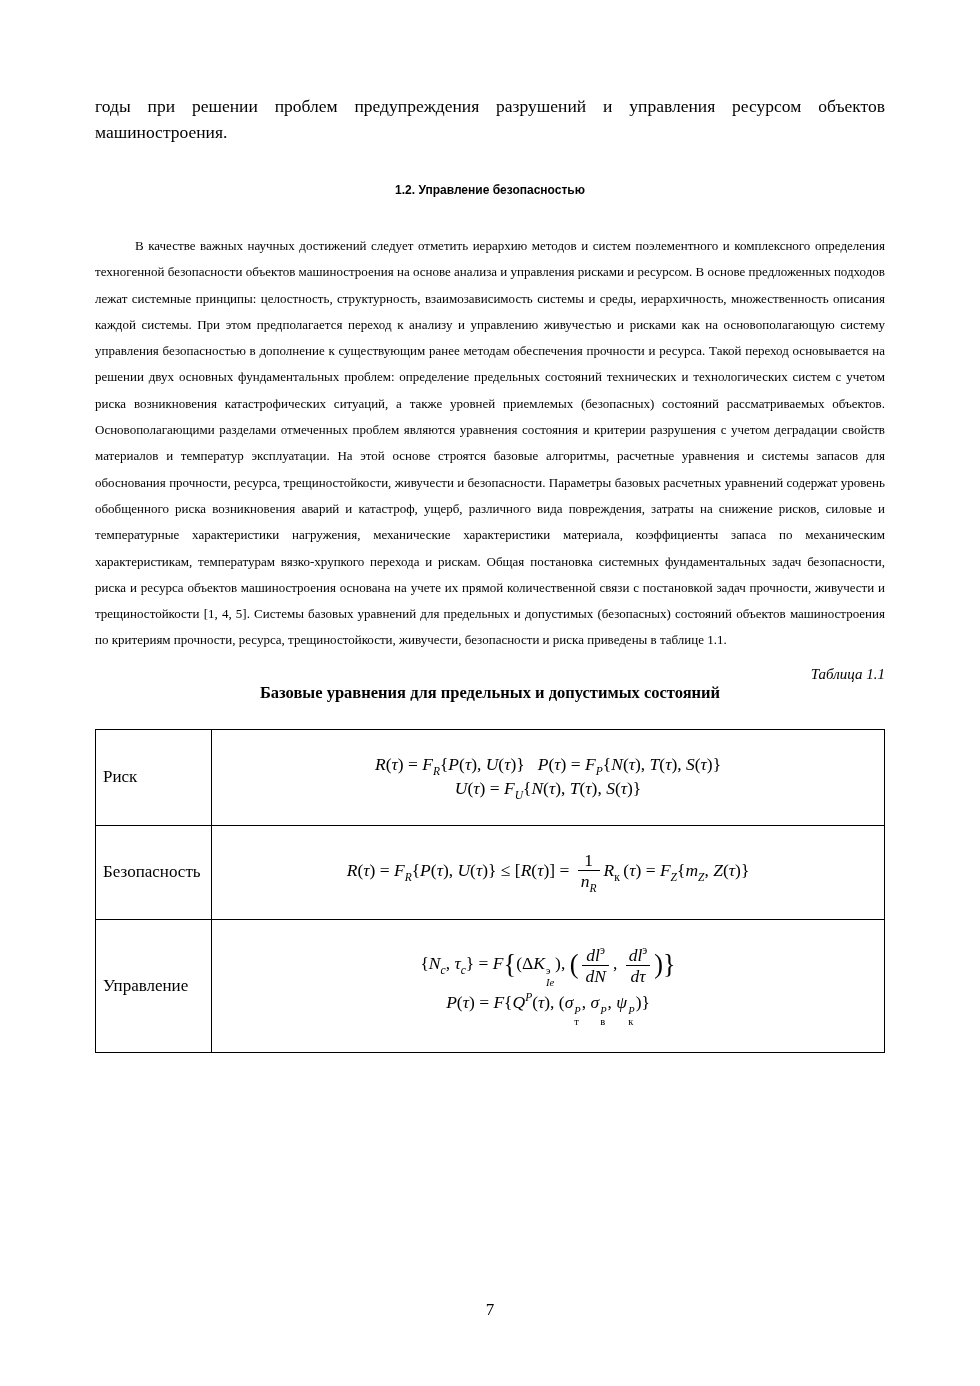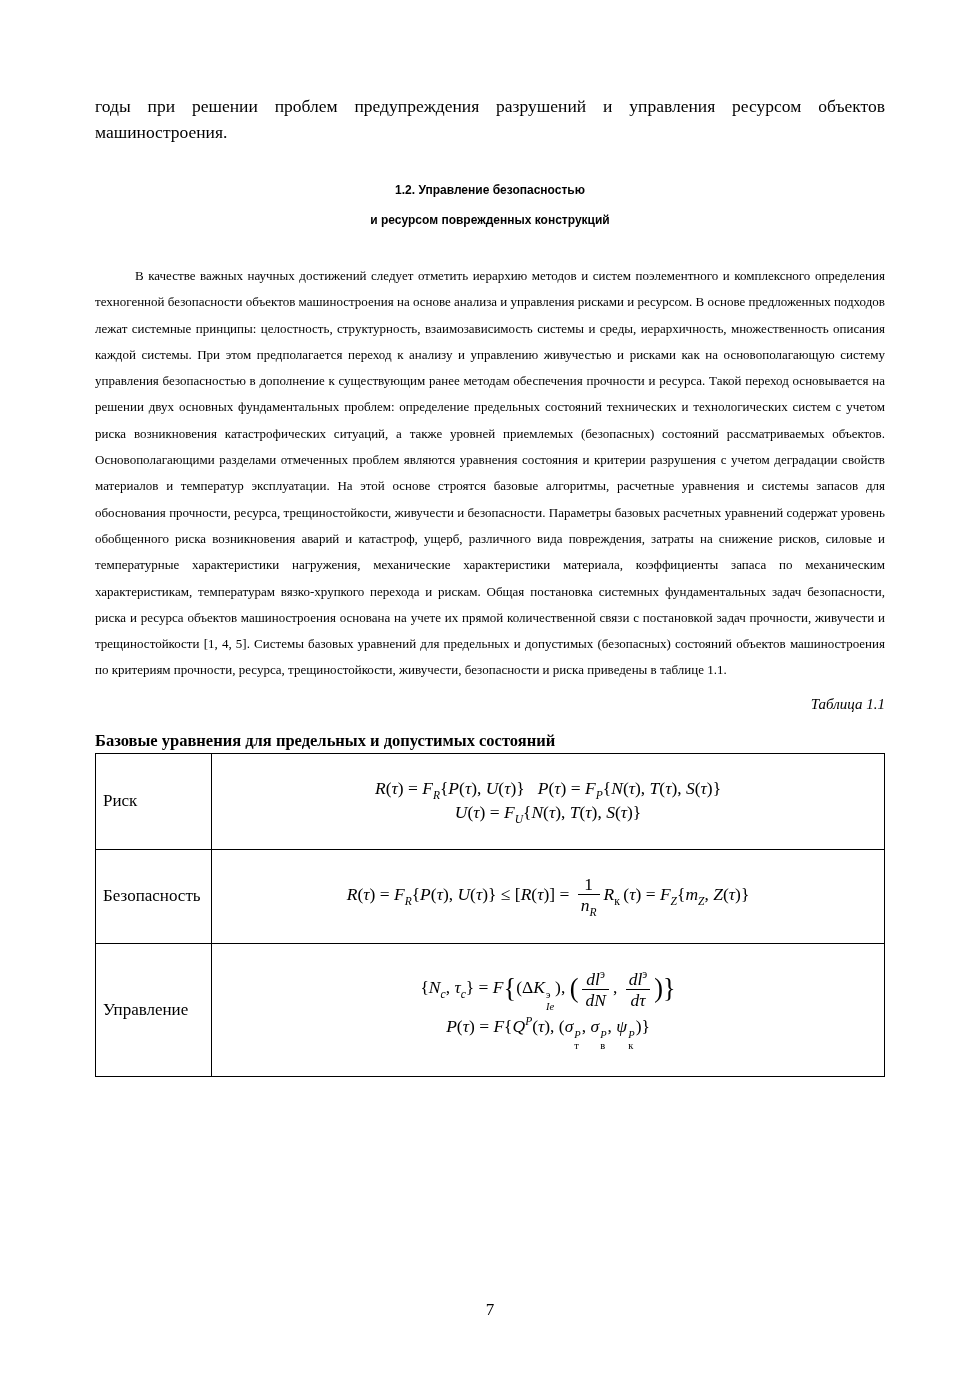--- a/index.html
+++ b/index.html
@@ -31,26 +31,26 @@
     text-align: justify;
     text-indent: 40px;
   }
   .tbl-caption {
     margin-top: 12px;
     text-align: right;
     font-style: italic;
     font-size: 15px;
   }
   .tbl-title {
-    margin-top: 18px;
+    text-align: center;
     font-weight: bold;
     font-size: 16.5px;
   }
   table.eq-table {
-    margin-top: 2px;
+    margin-top: 26px;
     width: 100%;
     border-collapse: collapse;
   }
   table.eq-table td { border: 1px solid #000; }
   td.label {
     width: 116px;
     padding: 4px 7px;
     font-size: 17px;
     vertical-align: middle;
     text-align: left;
@@ -89,21 +89,20 @@
 </head>
 <body>
 
 <div class="page">
   <div class="content">
 
     <p class="intro">годы при решении проблем предупреждения разрушений и управления ресурсом объектов машиностроения.</p>
 
     <h2 class="heading">
       <span>1.2. Управление безопасностью</span><br>
-      <span>и ресурсом поврежденных конструкций</span>
     </h2>
 
     <p class="body-text">В качестве важных научных достижений следует отметить иерархию методов и систем поэлементного и комплексного определения техногенной безопасности объектов машиностроения на основе анализа и управления рисками и ресурсом. В основе предложенных подходов лежат системные принципы: целостность, структурность, взаимозависимость системы и среды, иерархичность, множественность описания каждой системы. При этом предполагается переход к анализу и управлению живучестью и рисками как на основополагающую систему управления безопасностью в дополнение к существующим ранее методам обеспечения прочности и ресурса. Такой переход основывается на решении двух основных фундаментальных проблем: определение предельных состояний технических и технологических систем с учетом риска возникновения катастрофических ситуаций, а также уровней приемлемых (безопасных) состояний рассматриваемых объектов. Основополагающими разделами отмеченных проблем являются уравнения состояния и критерии разрушения с учетом деградации свойств материалов и температур эксплуатации. На этой основе строятся базовые алгоритмы, расчетные уравнения и системы запасов для обоснования прочности, ресурса, трещиностойкости, живучести и безопасности. Параметры базовых расчетных уравнений содержат уровень обобщенного риска возникновения аварий и катастроф, ущерб, различного вида повреждения, затраты на снижение рисков, силовые и температурные характеристики нагружения, механические характеристики материала, коэффициенты запаса по механическим характеристикам, температурам вязко-хрупкого перехода и рискам. Общая постановка системных фундаментальных задач безопасности, риска и ресурса объектов машиностроения основана на учете их прямой количественной связи с постановкой задач прочности, живучести и трещиностойкости [1, 4, 5]. Системы базовых уравнений для предельных и допустимых (безопасных) состояний объектов машиностроения по критериям прочности, ресурса, трещиностойкости, живучести, безопасности и риска приведены в таблице 1.1.</p>
 
     <div class="tbl-caption">Таблица 1.1</div>
 
     <div class="tbl-title">Базовые уравнения для предельных и допустимых состояний</div>
 
     <table class="eq-table">
       <tbody>

